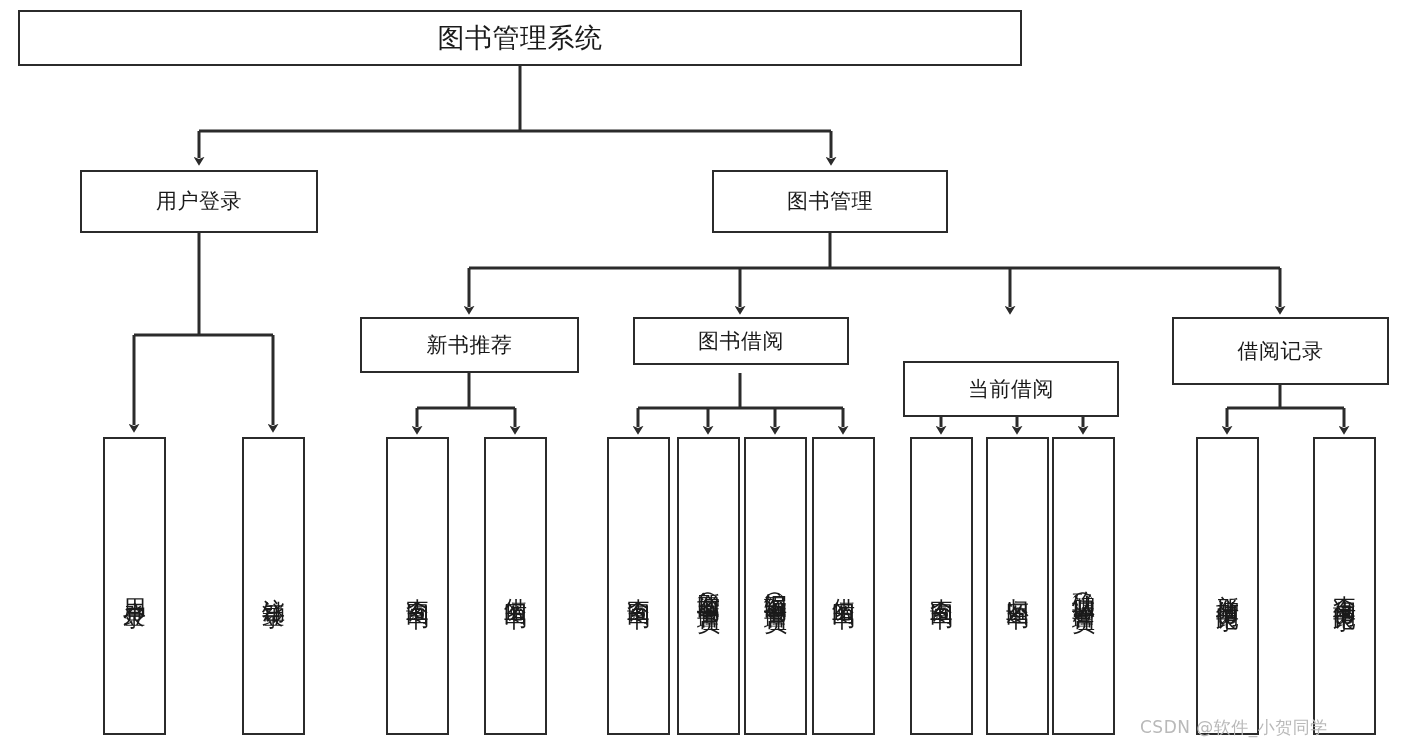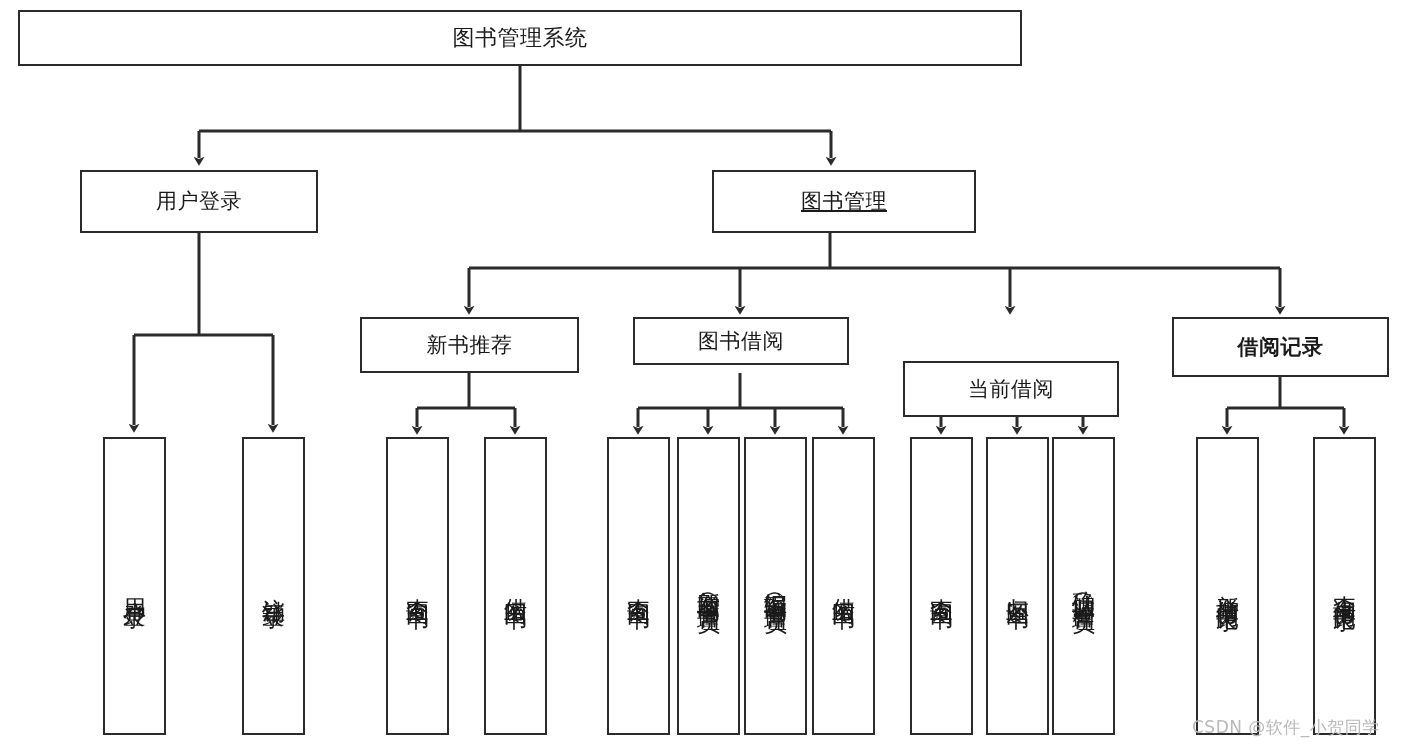--- a/index.html
+++ b/index.html
@@ -42,21 +42,21 @@
     color: #1a1a1a;
   }
   .node.vertical .label {
     writing-mode: vertical-rl;
     text-orientation: upright;
     font-size: 23px;
     letter-spacing: 3px;
     line-height: 1;
     white-space: nowrap;
   }
-  .node.root .label { font-size: 22px; }
+  .node.root .label { font-size: 27px; }
   .watermark {
     position: absolute;
     font-size: 17px;
     color: #b9b9b9;
     letter-spacing: 0.5px;
     white-space: nowrap;
     user-select: none;
   }
 </style>
 </head>
@@ -114,34 +114,34 @@
     </g>
   </svg>
 
   <div class="node root" style="left: 18px; top: 10px; width: 1004px; height: 56px;">
     <span class="label">图书管理系统</span>
   </div>
 
   <div class="node" style="left: 80px; top: 170px; width: 238px; height: 63px;">
     <span class="label">用户登录</span>
   </div>
-  <div class="node" style="left: 712px; top: 170px; width: 264px; height: 63px; text-decoration: underline;">
+  <div class="node" style="left: 712px; top: 170px; width: 236px; height: 63px;">
     <span class="label">图书管理</span>
   </div>
 
   <div class="node" style="left: 360px; top: 317px; width: 219px; height: 56px;">
     <span class="label">新书推荐</span>
   </div>
   <div class="node" style="left: 633px; top: 317px; width: 216px; height: 48px;">
     <span class="label">图书借阅</span>
   </div>
   <div class="node" style="left: 903px; top: 317px; width: 216px; height: 56px; margin-top: 44px;">
     <span class="label">当前借阅</span>
   </div>
-  <div class="node" style="left: 1172px; top: 317px; width: 217px; height: 60px; font-weight: bold;">
+  <div class="node" style="left: 1172px; top: 317px; width: 217px; height: 68px;">
     <span class="label">借阅记录</span>
   </div>
 
   <div id="leaf-layer">
       <div class="node vertical" style="left: 103px; top: 437px; width: 63px; height: 298px;">
         <span class="label">用户登录</span>
       </div>
       <div class="node vertical" style="left: 242px; top: 437px; width: 63px; height: 298px;">
         <span class="label">注销登录</span>
       </div>
@@ -173,15 +173,15 @@
         <span class="label">确认归还（管理员）</span>
       </div>
       <div class="node vertical" style="left: 1196px; top: 437px; width: 63px; height: 298px;">
         <span class="label">新增借阅记录</span>
       </div>
       <div class="node vertical" style="left: 1313px; top: 437px; width: 63px; height: 298px;">
         <span class="label">查询借阅记录</span>
       </div>
     </div>
 
-  <div class="watermark" style="left: 1192px; top: 716px;">CSDN @软件_小贺同学</div>
+  <div class="watermark" style="left: 1140px; top: 716px;">CSDN @软件_小贺同学</div>
 
 </div>
 
 </body></html>

